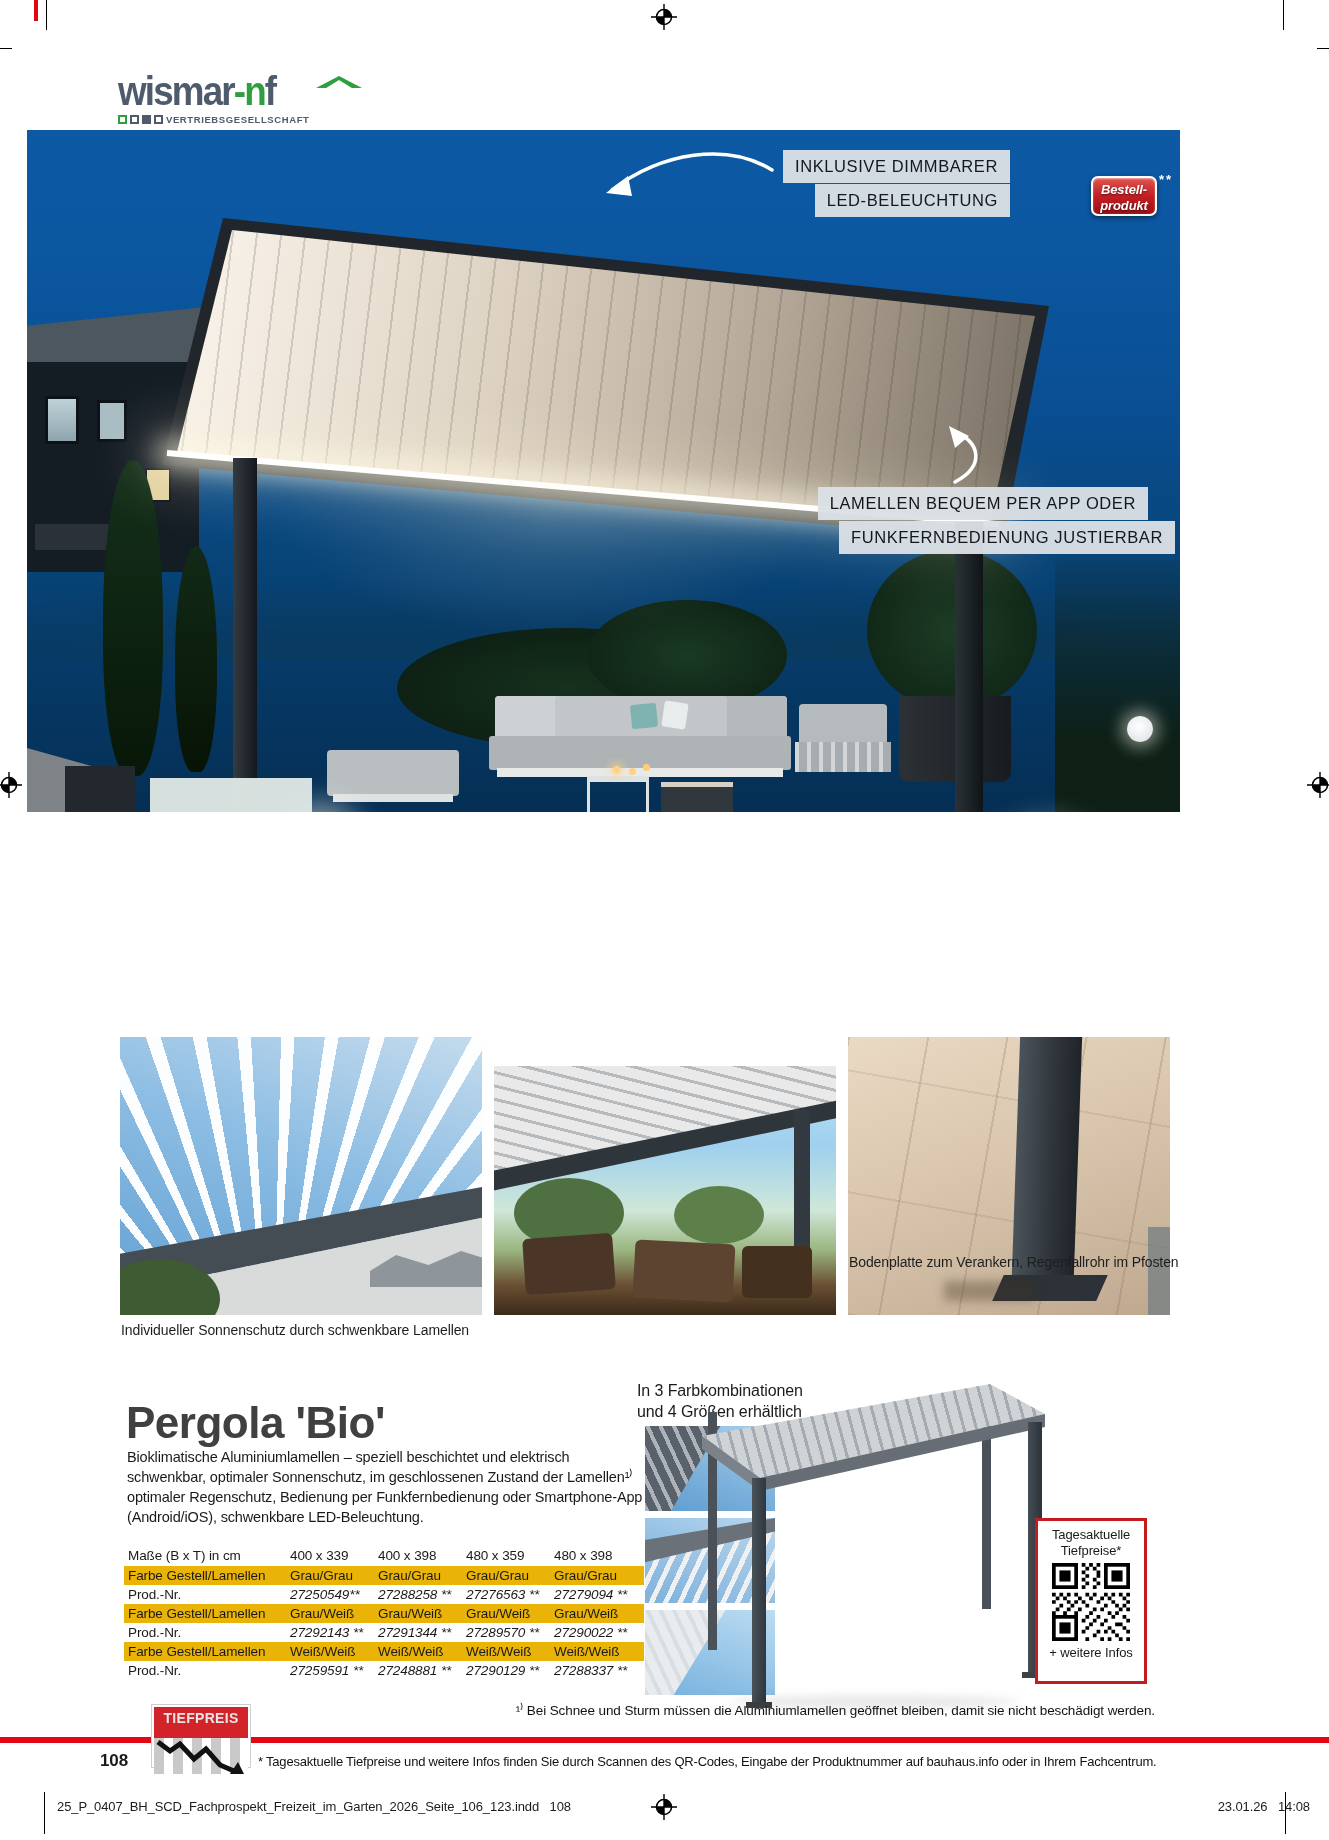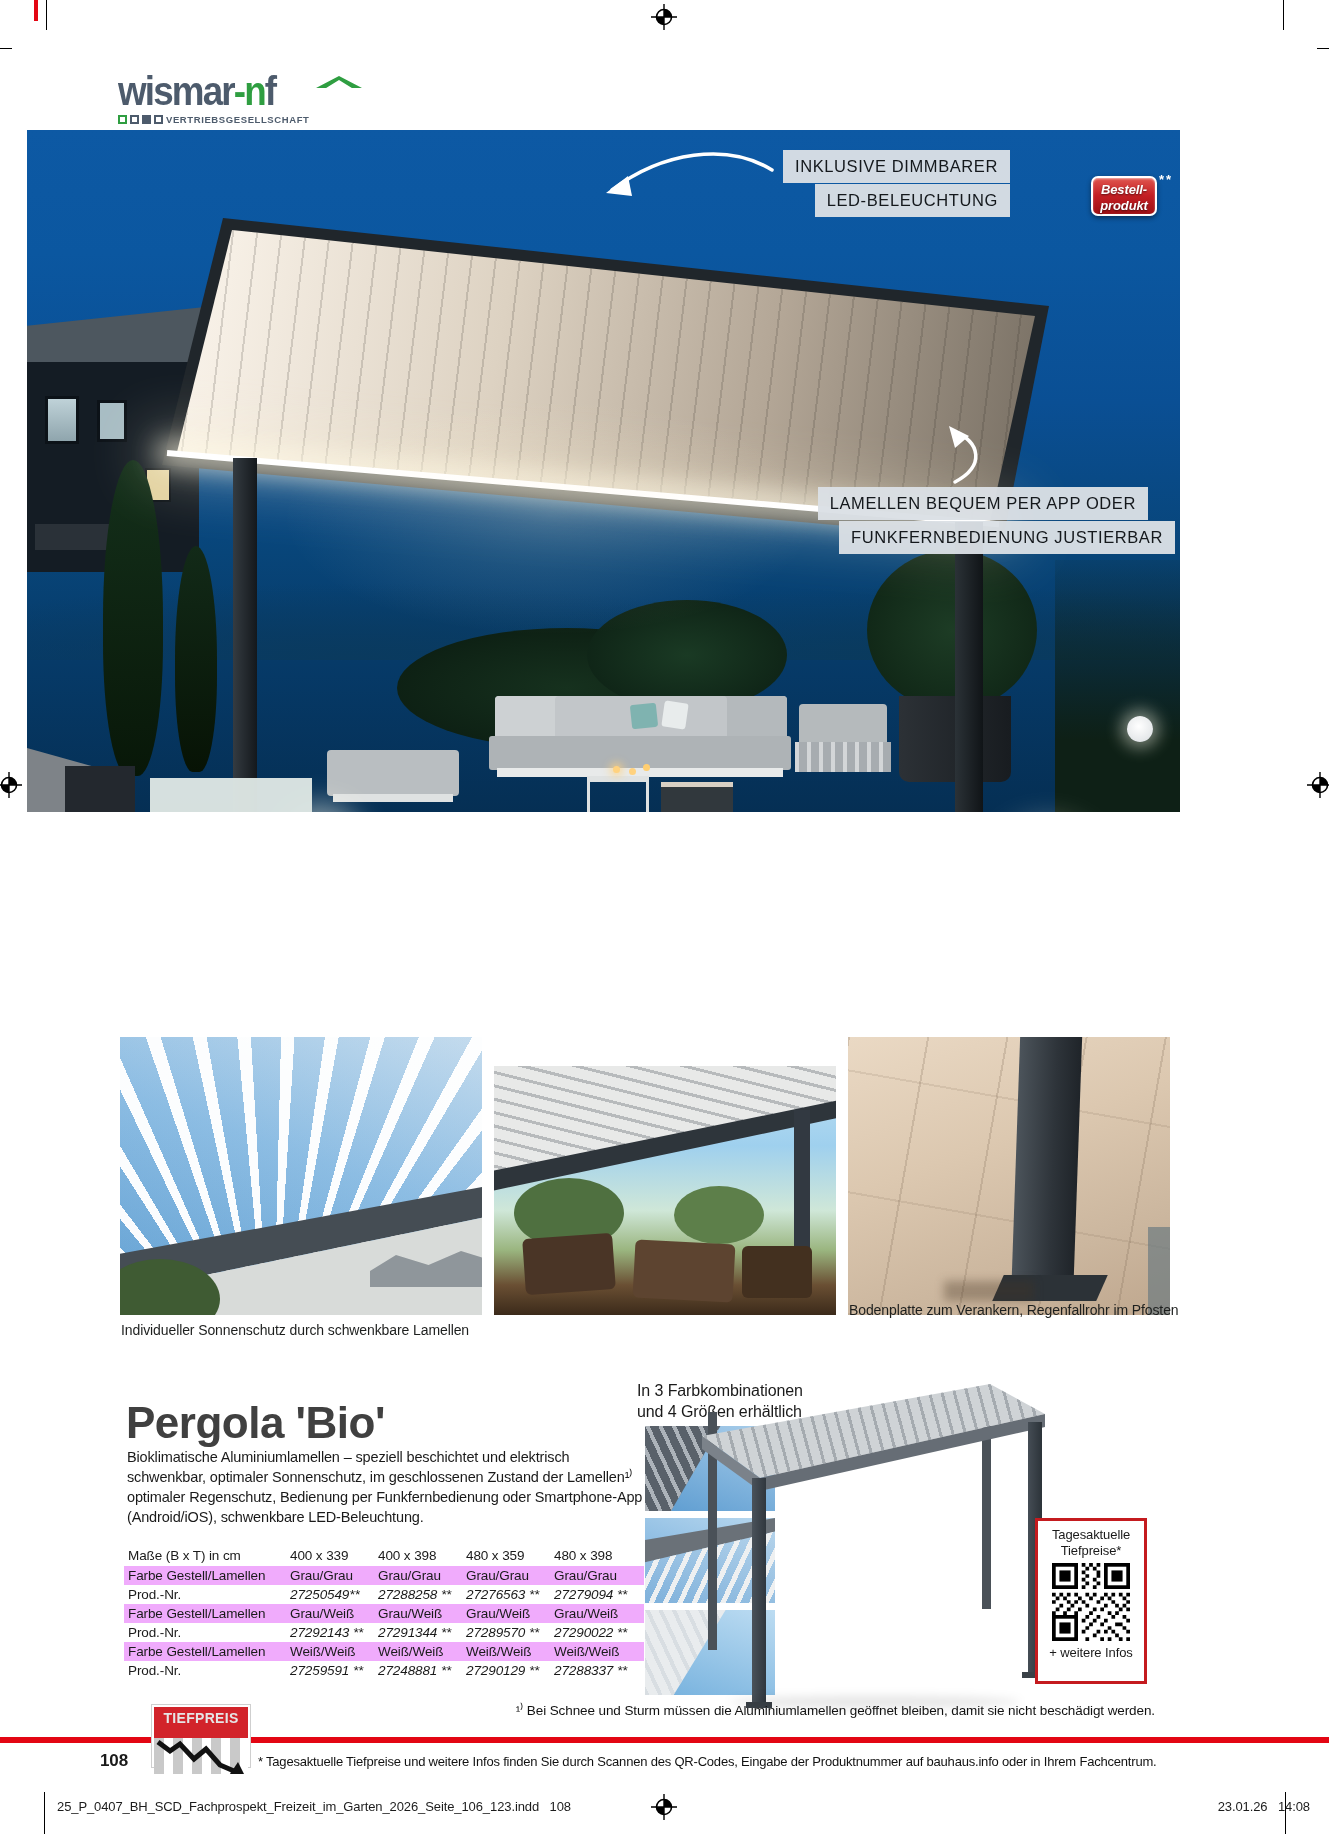--- a/index.html
+++ b/index.html
@@ -29,21 +29,21 @@
   .teal{color:#0c7a71}
   
   .caption{font-size:14px;color:#1d1f1e}
   h1.ptitle{font-size:44px;font-weight:700;color:#404040;letter-spacing:-.5px}
   .desc{font-size:14.5px;line-height:1.38;letter-spacing:-.15px}
   .avail{font-size:16px;line-height:1.32}
   .trow{display:flex;align-items:center;height:19px}
   .thead{height:21px}
   .tlabel{width:166px;padding-left:4px}
   .tcell{width:88px}
-  .shade{background:#f0abfc}
+  .shade{background:#eab308}
   .prod .tcell{font-style:italic}
   #spec-table{font-size:13.5px}
   
   .qrbox{width:112px;height:166px;border:3px solid #c41b1f;background:#fff;text-align:center;font-size:13px;line-height:1.25;padding-top:6px}
   
   .redline{background:#e30613}
   .fnote{font-size:13.5px;color:#121212}
   .tp-logo{width:98px;height:62px;background:#fff;border:2px solid #fff;box-shadow:0 0 0 1px #cfcfcf}
   .tp-head{background:#d2232a;color:#e5e5e5;font-weight:700;font-size:14px;text-align:center;height:31px;line-height:22px;letter-spacing:.3px}
   .tp-chart{height:36px;background:repeating-linear-gradient(90deg,#c9c9c9 0 10px,#fff 10px 19px)}
@@ -223,21 +223,21 @@
 </div>
 <div class="abs" style="left:848px;top:1037px;width:322px;height:278px;overflow:hidden;background:linear-gradient(160deg,#ead9c4 0%,#dcc8b0 40%,#cbb69e 75%,#bfa78e 100%)">
   <div class="abs" style="inset:0;background:repeating-linear-gradient(100deg,rgba(120,100,80,.22) 0 2px,rgba(0,0,0,0) 2px 78px),repeating-linear-gradient(10deg,rgba(120,100,80,.14) 0 2px,rgba(0,0,0,0) 2px 120px)"></div>
   <div class="abs" style="left:168px;top:-6px;width:62px;height:250px;background:linear-gradient(90deg,#4c545b,#2e343a 60%,#1f2429);transform:rotate(2deg)"></div>
   <div class="abs" style="left:150px;top:238px;width:104px;height:26px;background:#2c3237;transform:skewX(-24deg)"></div>
   <div class="abs" style="left:96px;top:244px;width:90px;height:20px;background:rgba(70,52,34,.35);filter:blur(5px)"></div>
   <div class="abs" style="left:300px;top:190px;width:22px;height:88px;background:#6c7a80;opacity:.7"></div>
 </div>
 
 <div class="abs caption" style="left:121px;top:1322px">Individueller Sonnenschutz durch schwenkbare Lamellen</div>
-<div class="abs caption" style="left:849px;top:1302px">Bodenplatte zum Verankern, Regenfallrohr im Pfosten</div>
+<div class="abs caption" style="left:849px;top:1254px">Bodenplatte zum Verankern, Regenfallrohr im Pfosten</div>
 
 <h1 class="abs ptitle" style="left:126px;top:1398px">Pergola 'Bio'</h1>
 <p class="abs desc" style="left:127px;top:1447px;width:516px">Bioklimatische Aluminiumlamellen – speziell beschichtet und elektrisch schwenkbar, optimaler Sonnenschutz, im geschlossenen Zustand der Lamellen¹⁾ optimaler Regenschutz, Bedienung per Funkfernbedienung oder Smartphone-App (Android/iOS), schwenkbare LED-Beleuchtung.</p>
 
 <div class="abs avail" style="left:637px;top:1380px">
   <div>In 3 Farbkombinationen</div>
   <div>und 4 Größen erhältlich</div>
 </div>
 
 <div class="abs" style="left:645px;top:1426px;width:130px;height:85px;overflow:hidden;background:linear-gradient(200deg,#a8cdea,#5b9bd0)">

